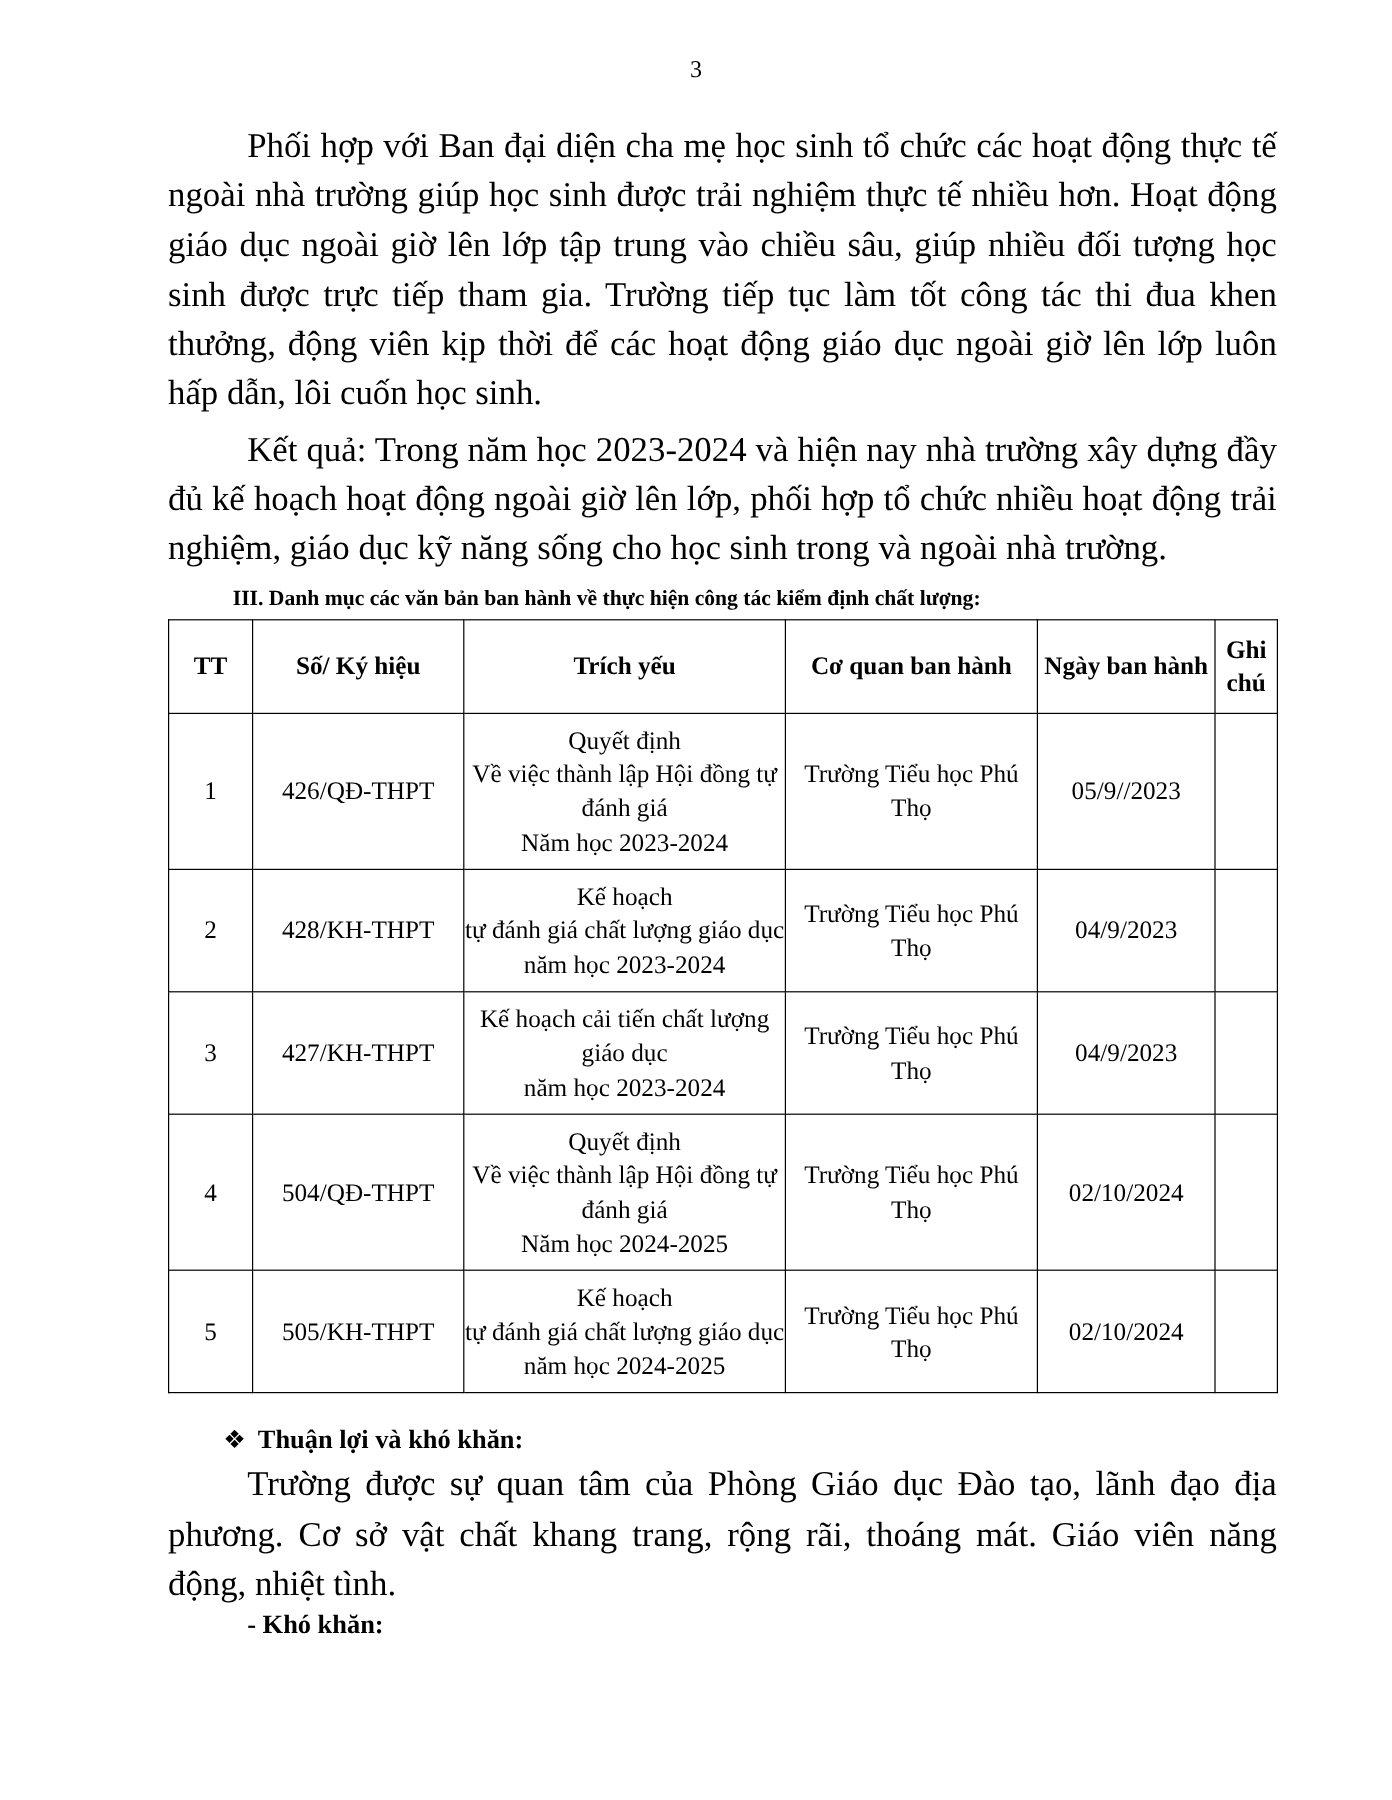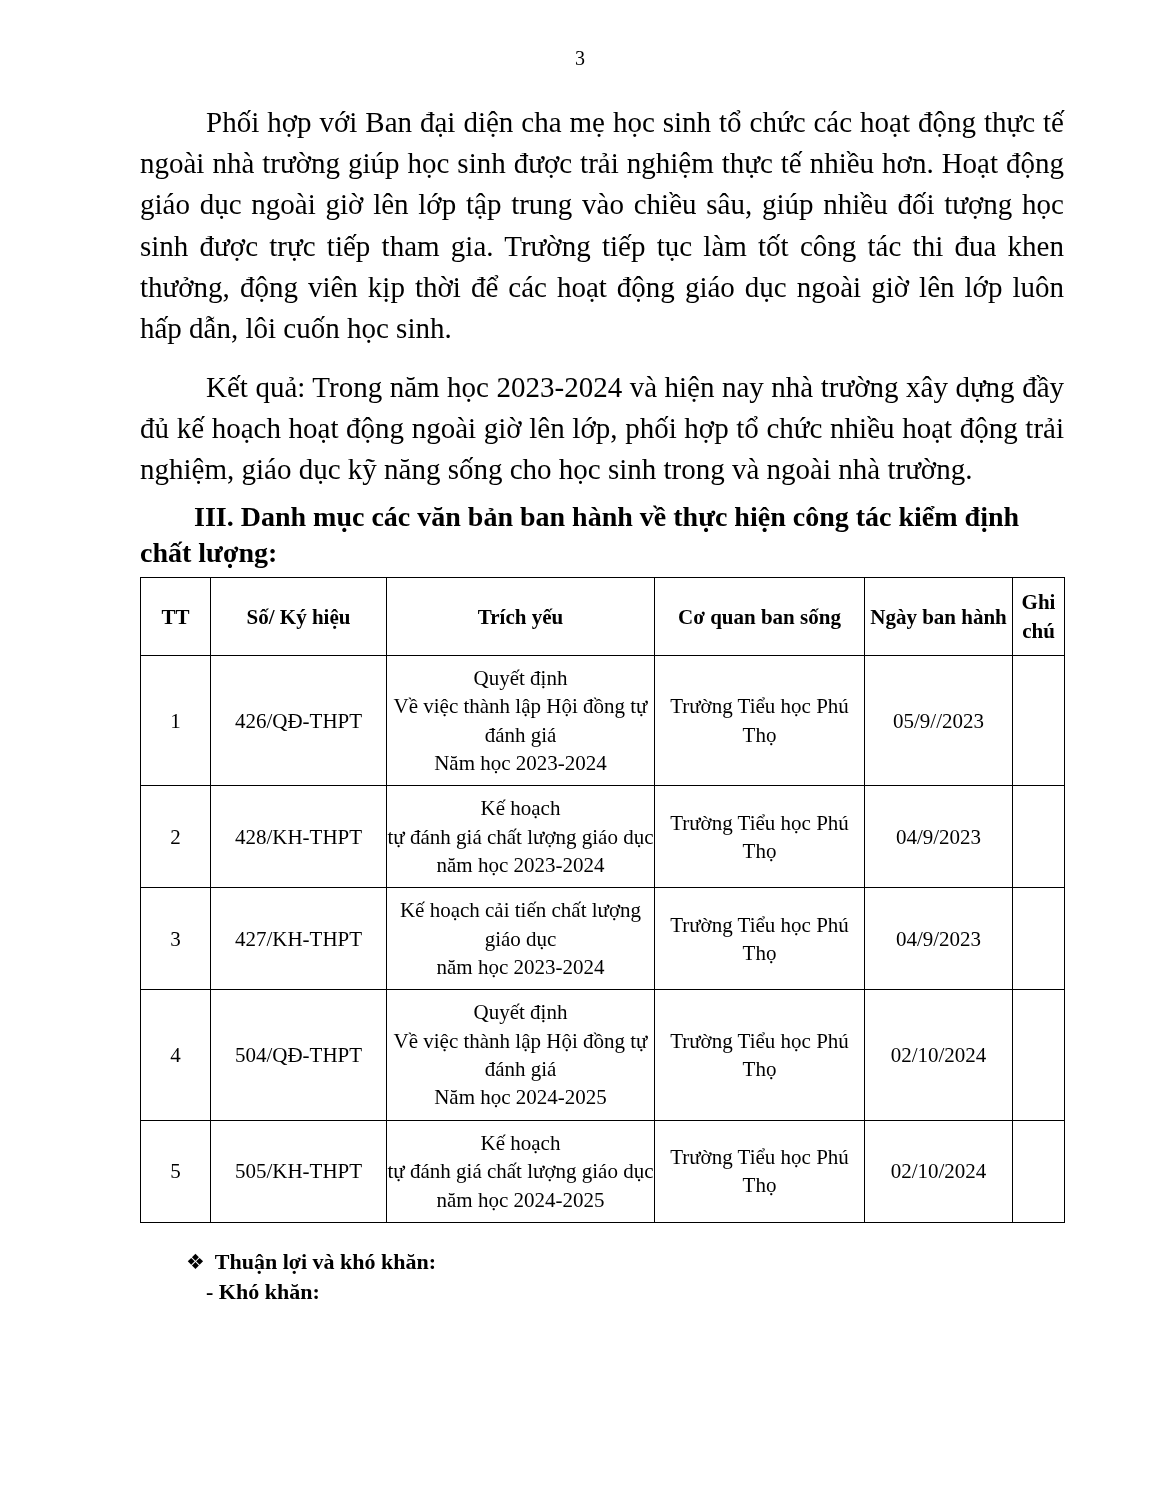--- a/index.html
+++ b/index.html
@@ -31,25 +31,25 @@
   }
   p.body-text {
     margin: 0;
     font-size: 29px;
     line-height: 1.42;
     text-align: justify;
     text-indent: 66px;
     hyphens: none;
   }
   p.body-text + p.body-text {
-    margin-top: 18px;
+    margin-top: 6px;
   }
   .section-heading {
     margin: 8px 0 6px 0;
-    font-size: 28px;
+    font-size: 18px;
     font-weight: bold;
     text-indent: 54px;
     line-height: 1.3;
   }
   table.doc-table {
     border-collapse: collapse;
     width: 924px;
     margin: 0 0 0 0;
     table-layout: fixed;
   }
@@ -114,21 +114,21 @@
       <col class="col-trich">
       <col class="col-coquan">
       <col class="col-ngay">
       <col class="col-ghi">
     </colgroup>
     <thead>
       <tr>
         <th>TT</th>
         <th>Số/ Ký hiệu</th>
         <th>Trích yếu</th>
-        <th>Cơ quan ban sống</th>
+        <th>Cơ quan ban hành</th>
         <th>Ngày ban hành</th>
         <th>Ghi chú</th>
       </tr>
     </thead>
     <tbody>
       <tr>
         <td>1</td>
         <td>426/QĐ-THPT</td>
         <td class="cell-multiline">Quyết định<br>Về việc thành lập Hội đồng tự đánh giá<br>Năm học 2023-2024</td>
         <td class="cell-multiline">Trường Tiểu học Phú Thọ</td>
@@ -167,16 +167,17 @@
         <td>02/10/2024</td>
         <td></td>
       </tr>
     </tbody>
   </table>
 
   <div class="after-table">
     <div class="bullet-line">
       <span class="bullet-mark">❖</span><span>Thuận lợi và khó khăn:</span>
     </div>
+    <p class="body-text tight">Trường được sự quan tâm của Phòng Giáo dục Đào tạo, lãnh đạo địa phương. Cơ sở vật chất khang trang, rộng rãi, thoáng mát. Giáo viên năng động, nhiệt tình.</p>
     <div class="sub-line">- Khó khăn:</div>
   </div>
 
 </div>
 
 </body></html>

